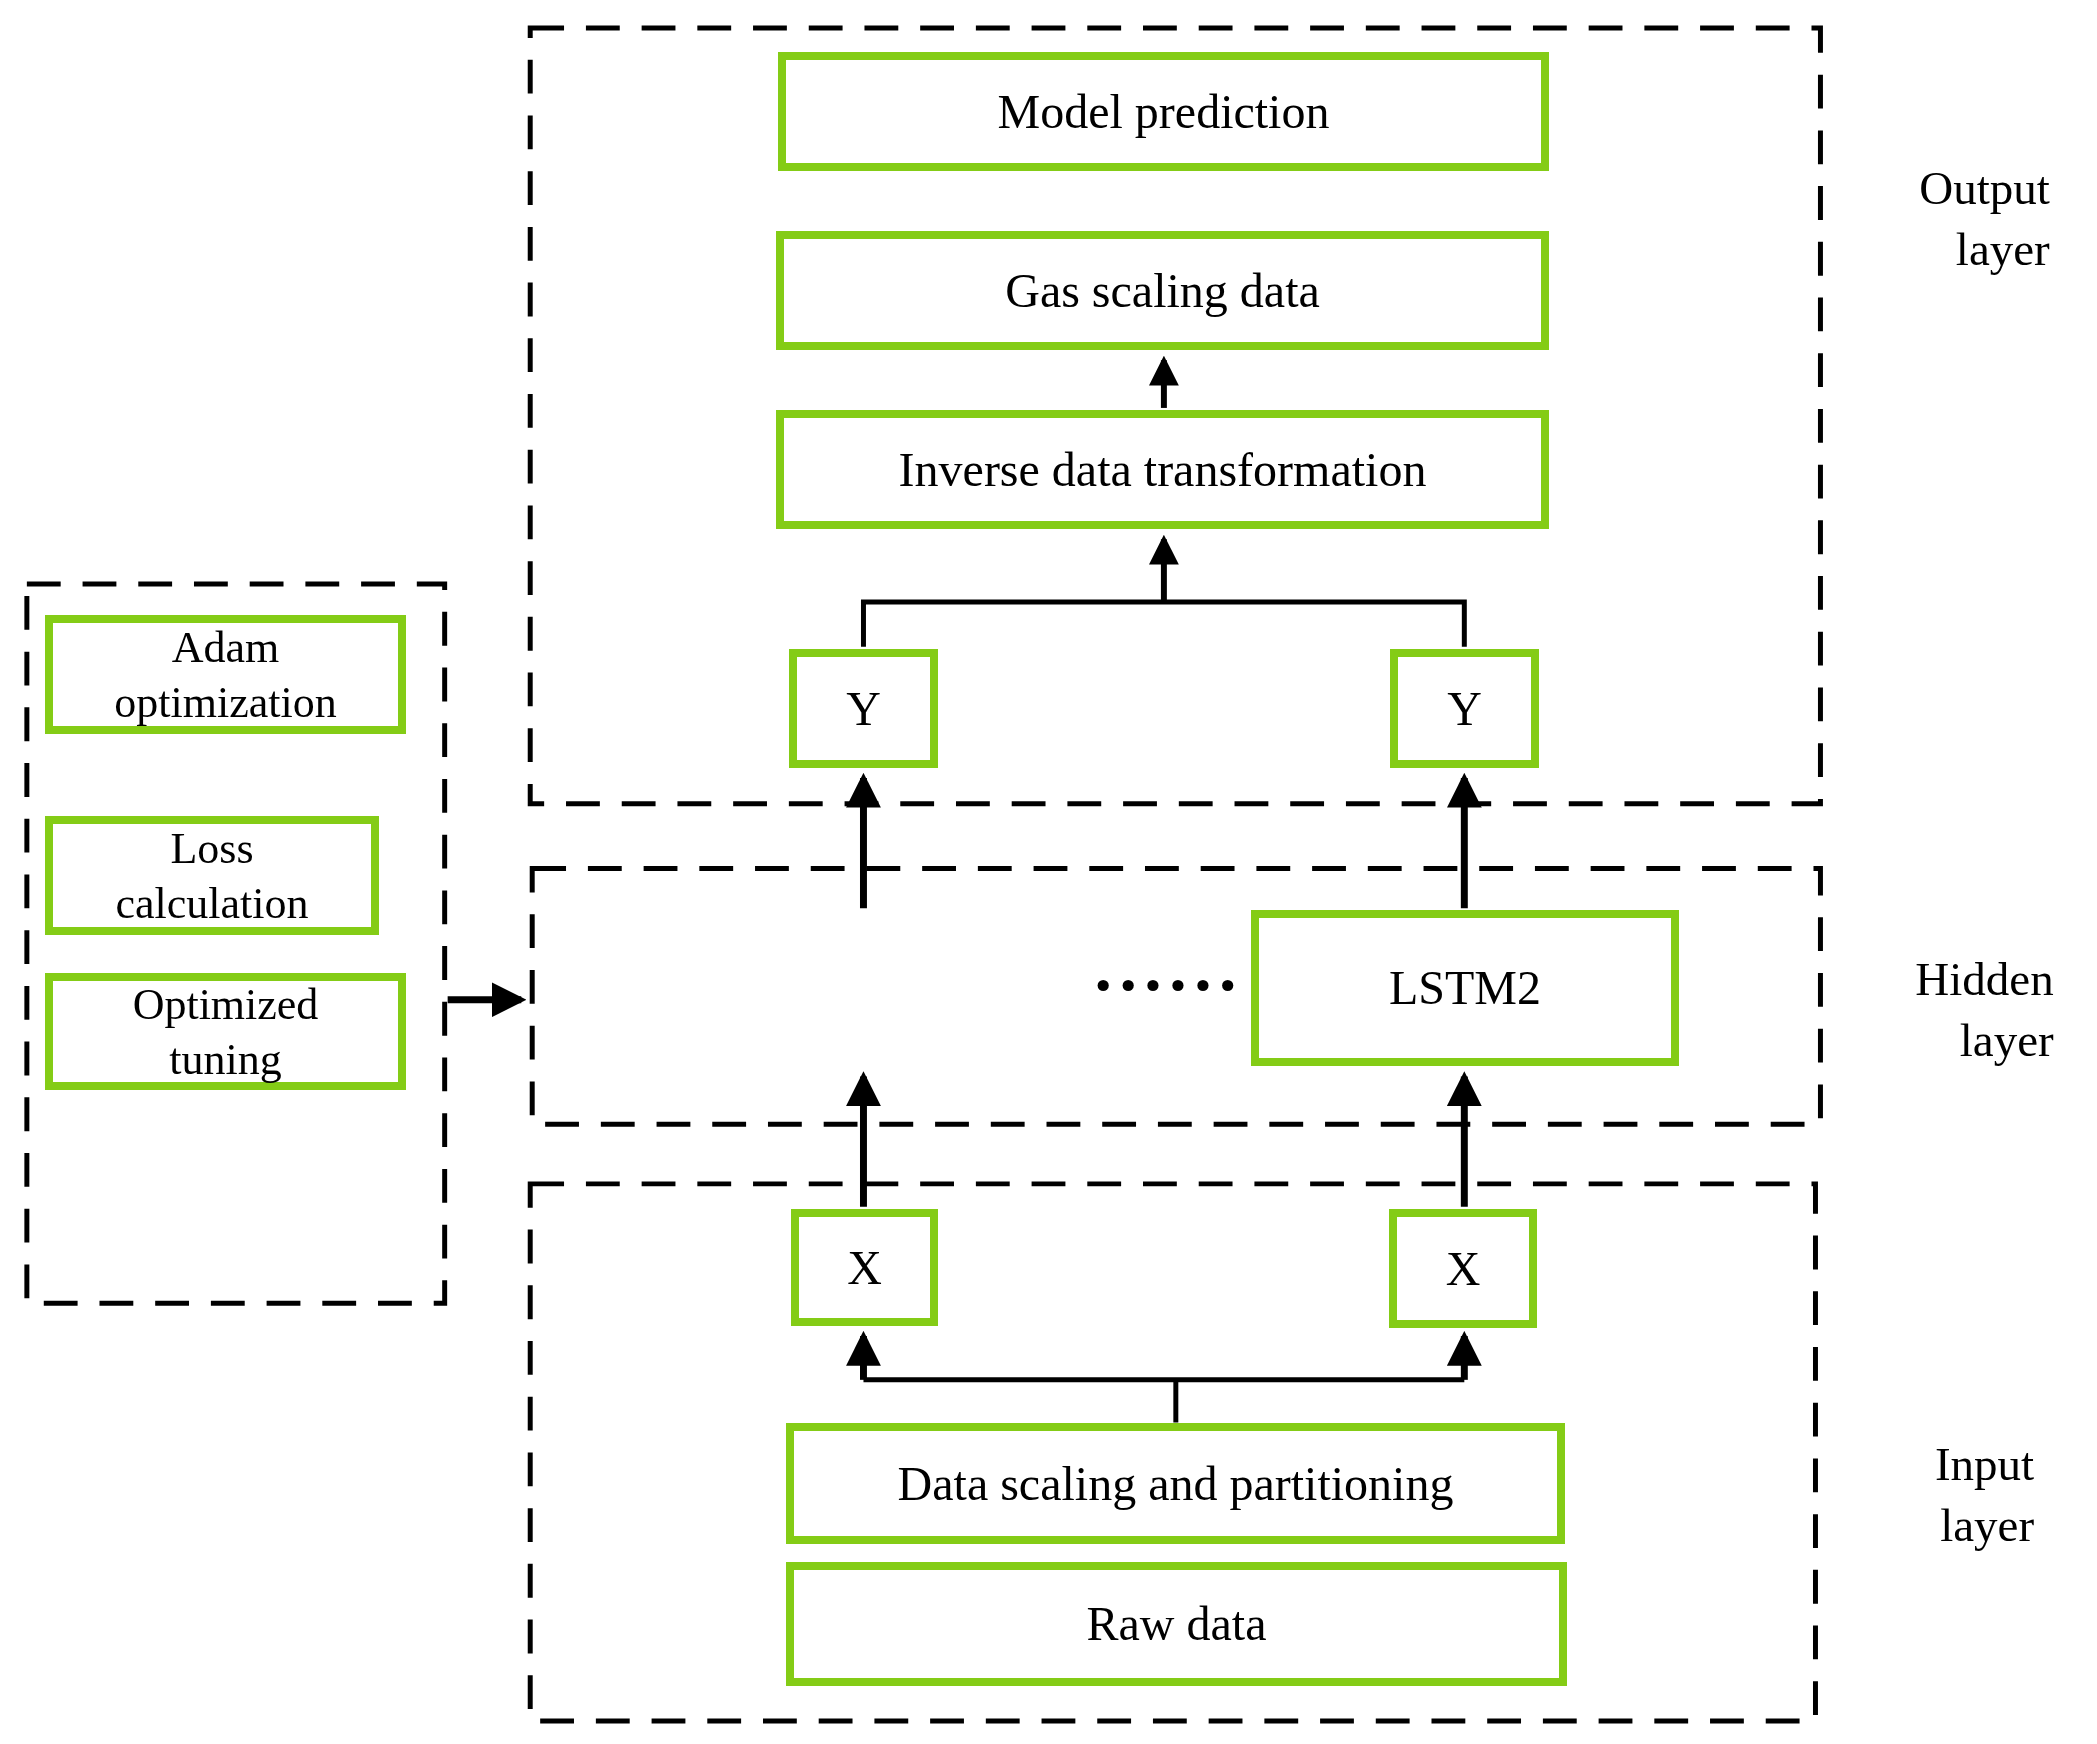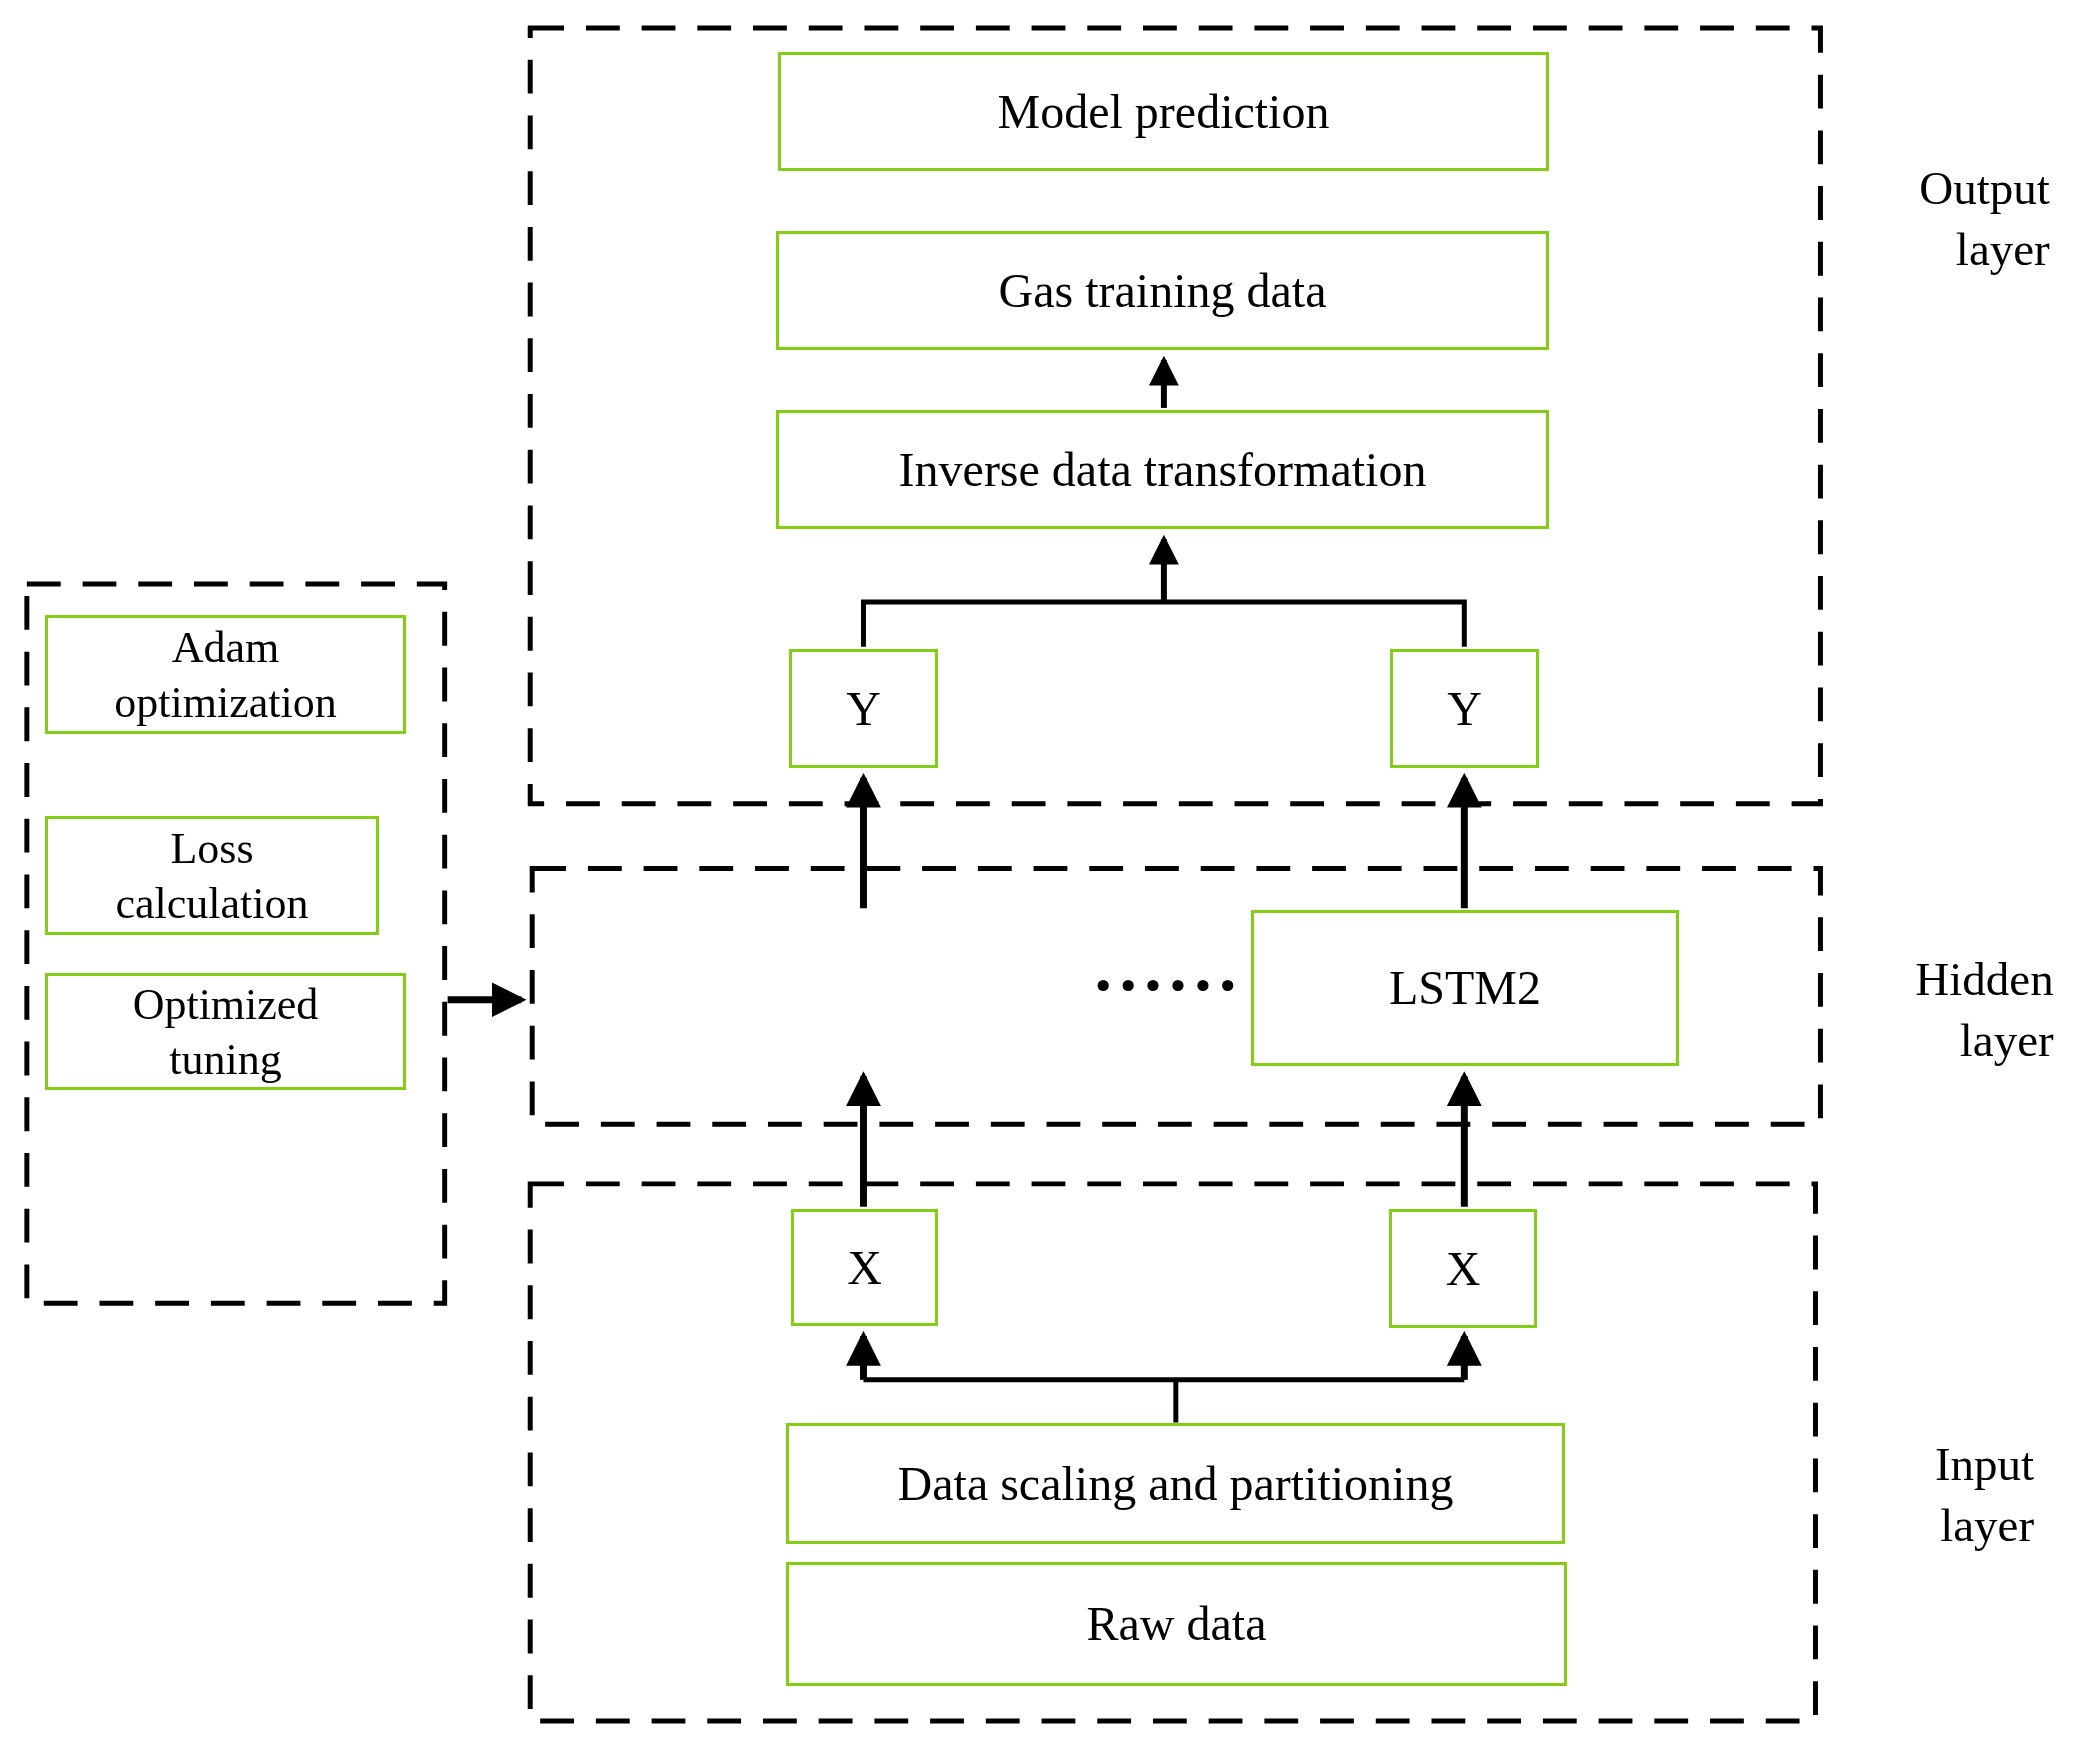--- a/index.html
+++ b/index.html
@@ -8,21 +8,21 @@
     width:2097px;height:1744px;
     background:#ffffff;
     font-family:"Liberation Serif","DejaVu Serif",serif;
     color:#000;
     overflow:hidden;
   }
   #wires{position:absolute;left:0;top:0;width:2097px;height:1744px;}
   .node{
     position:absolute;
     box-sizing:border-box;
-    border:3px solid #84cc16;
+    border:8px solid #84cc16;
     background:#fff;
     display:flex;
     align-items:center;
     justify-content:center;
     text-align:center;
     font-size:48px;
     line-height:1.25;
   }
   .freetext{
     position:absolute;
@@ -75,21 +75,21 @@
     <line x1="1472" y1="1213" x2="1472" y2="1082" stroke="#000" stroke-width="7" marker-end="url(#arrow)"></line>
 
     <path d="M1182 1430 L1182 1387 M868 1387 L1472 1387" fill="none" stroke="#000" stroke-width="5"></path>
     <line x1="868" y1="1387" x2="868" y2="1343" stroke="#000" stroke-width="7" marker-end="url(#arrow)"></line>
     <line x1="1472" y1="1387" x2="1472" y2="1343" stroke="#000" stroke-width="7" marker-end="url(#arrow)"></line>
 
     <line x1="450" y1="1005" x2="524" y2="1005" stroke="#000" stroke-width="7" marker-end="url(#arrow)"></line>
   </svg>
 
   <div class="node" style="left:778px;top:52px;width:771px;height:119px;">Model prediction</div>
-  <div class="node" style="left:776px;top:231px;width:773px;height:119px;">Gas training data</div>
+  <div class="node" style="left:776px;top:231px;width:773px;height:119px;">Gas scaling data</div>
   <div class="node" style="left:776px;top:410px;width:773px;height:119px;">Inverse data transformation</div>
   <div class="node" style="left:789px;top:649px;width:149px;height:119px;">Y</div>
   <div class="node" style="left:1390px;top:649px;width:149px;height:119px;">Y</div>
 
   <div class="dots" style="left:1093px;top:945px;width:149px;height:80px;">······</div>
   <div class="node" style="left:1251px;top:910px;width:428px;height:156px;">LSTM2</div>
 
   <div class="node" style="left:791px;top:1209px;width:147px;height:117px;">X</div>
   <div class="node" style="left:1389px;top:1209px;width:148px;height:119px;">X</div>
   <div class="node" style="left:786px;top:1423px;width:779px;height:121px;text-align:center;">Data scaling and partitioning</div>

